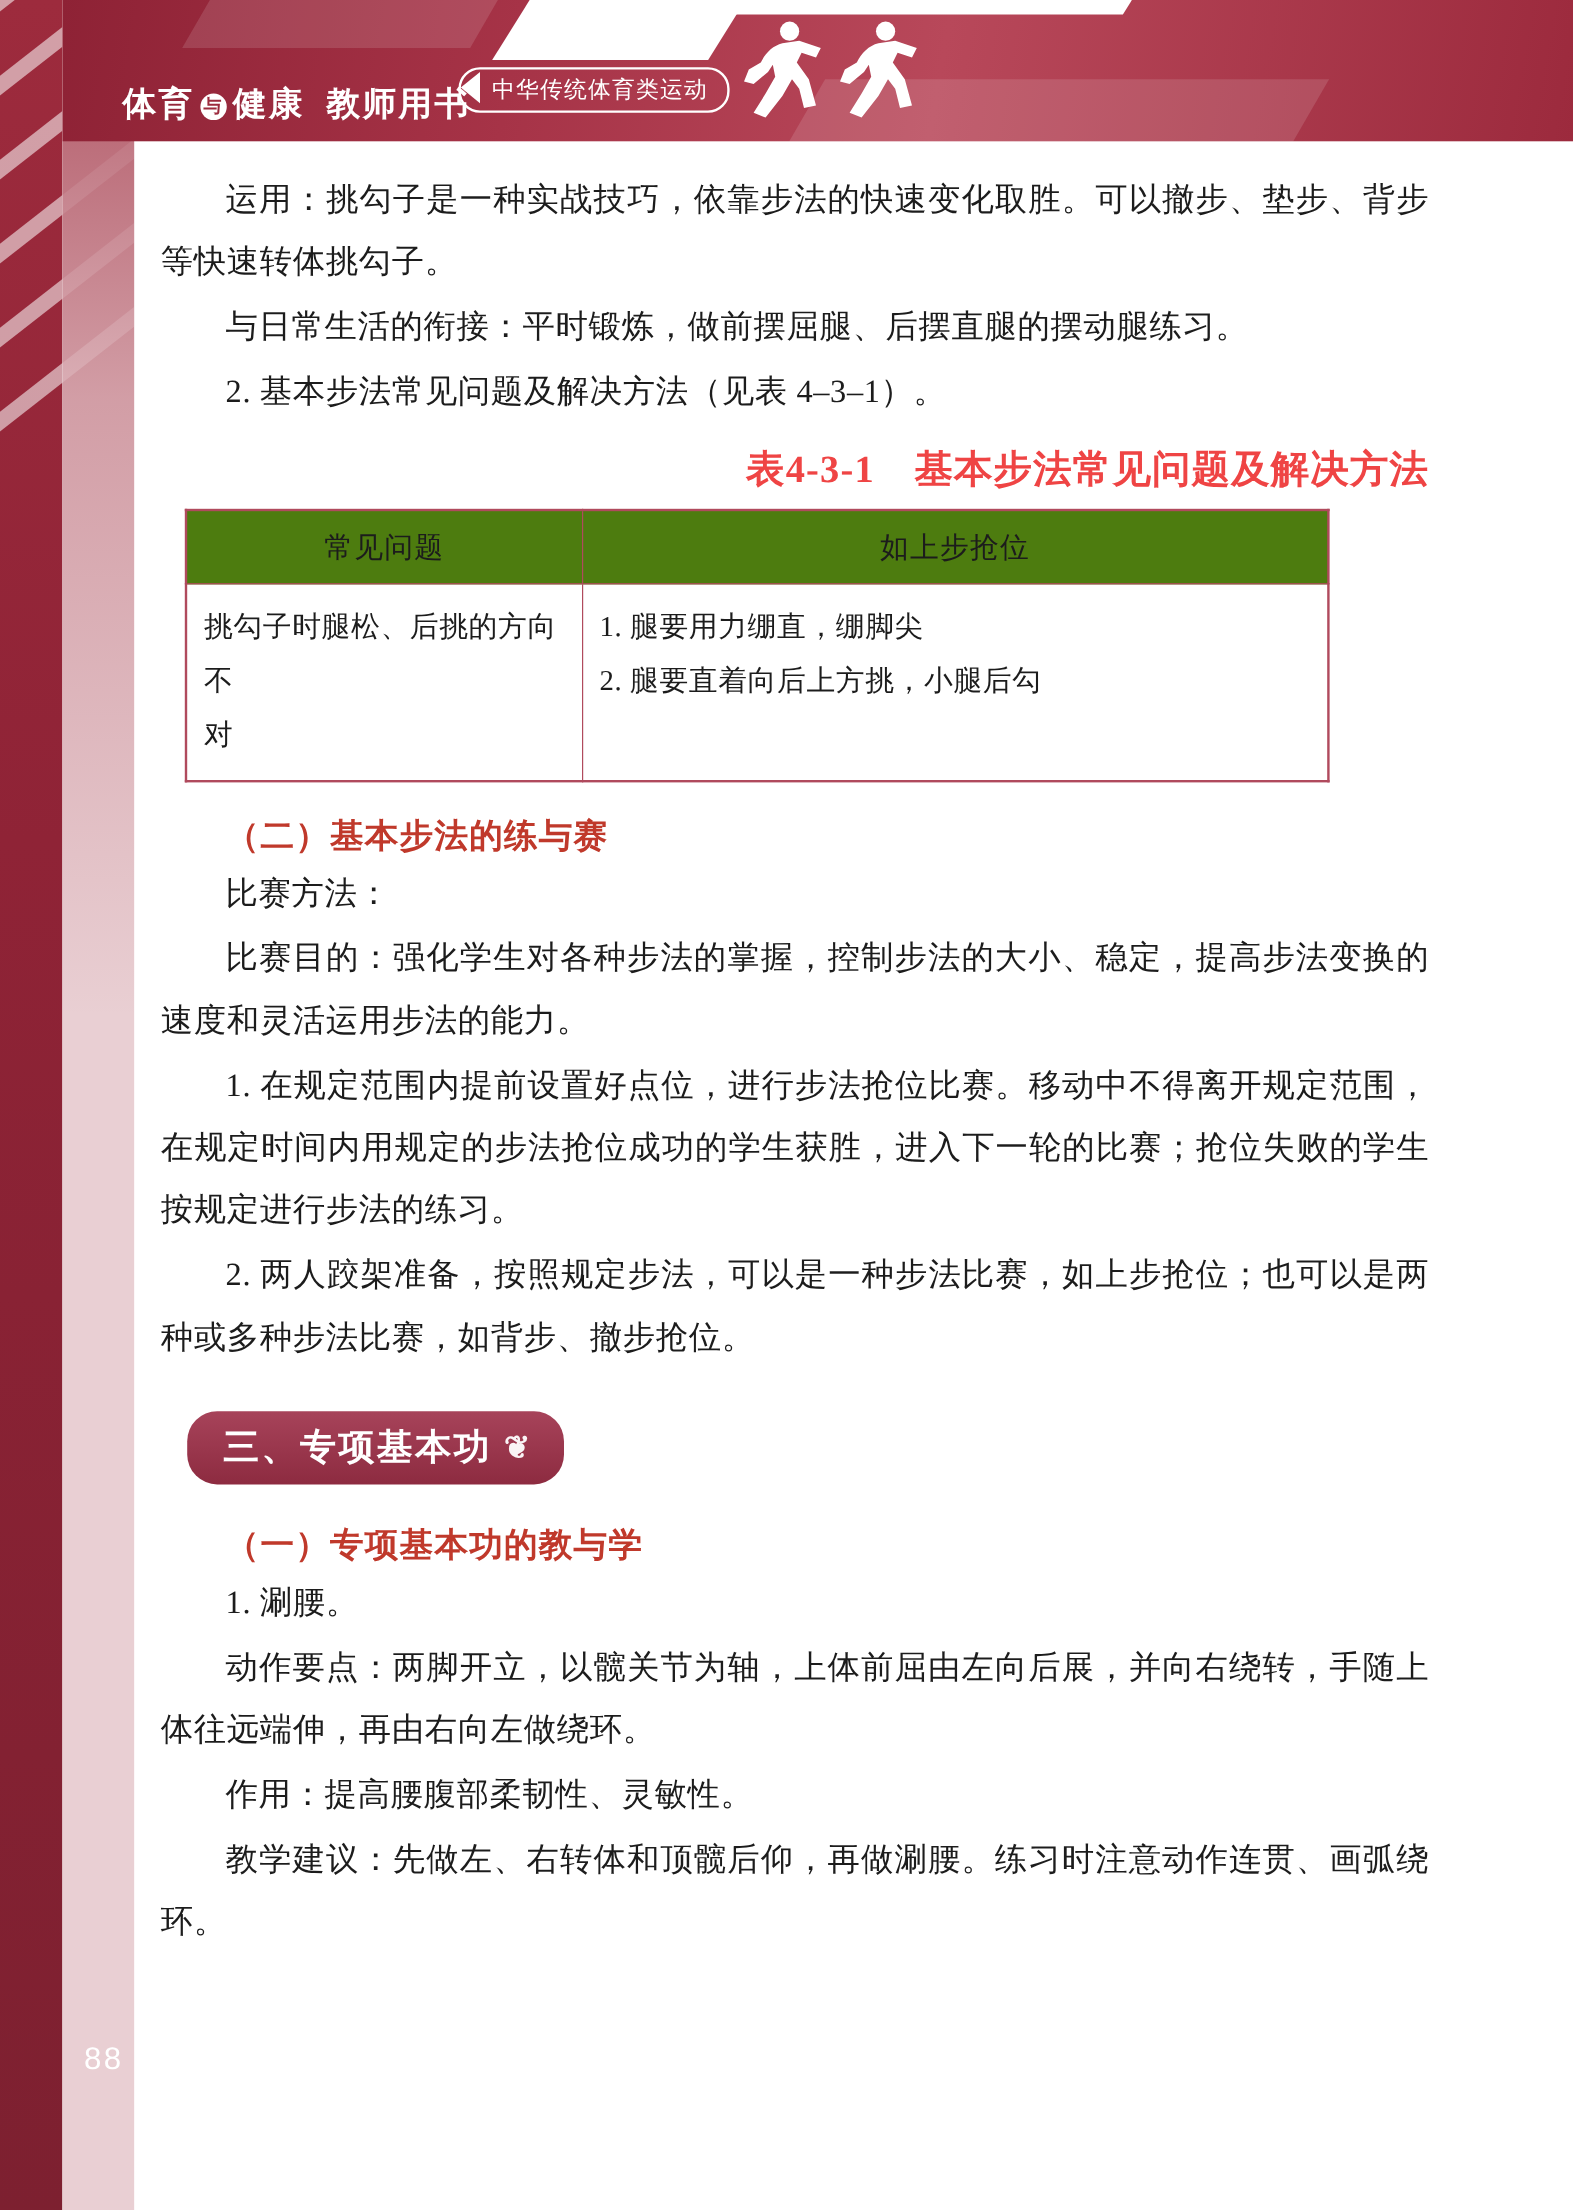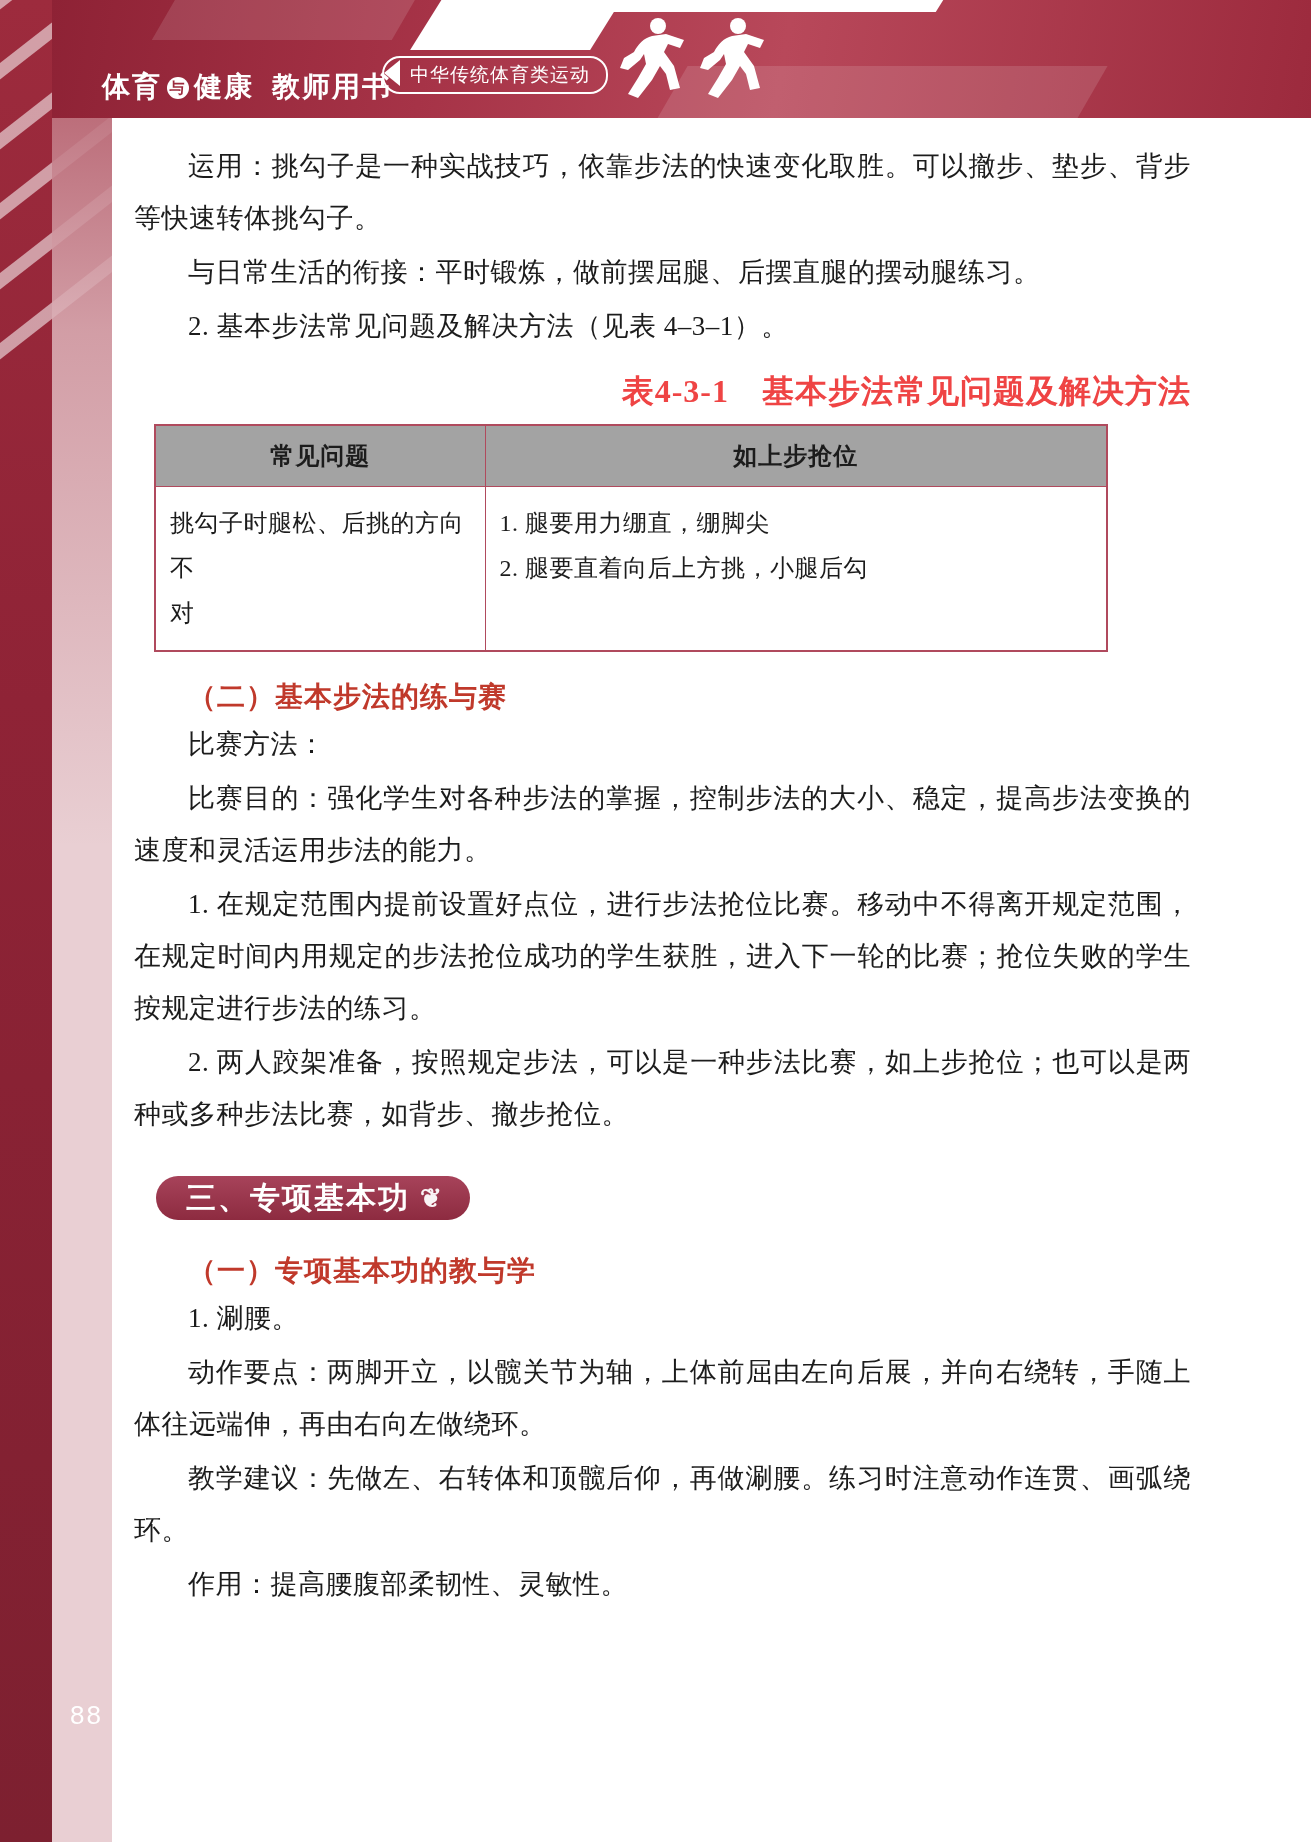--- a/index.html
+++ b/index.html
@@ -170,24 +170,24 @@
   }
 
   table.qa {
     border-collapse: collapse;
     width: 952px;
     margin: 0 0 0 20px;
     border: 2px solid #b04a5d;
     table-layout: fixed;
   }
   table.qa th {
-    background: #a3a3a3;
+    background: #4d7c0f;
     border: 1px solid #b04a5d;
     font-size: 24px;
-    font-weight: bold;
+    font-weight: normal;
     padding: 14px 24px;
     color: #1c1c1c;
     letter-spacing: 1px;
   }
   table.qa td {
     border: 1px solid #b04a5d;
     vertical-align: top;
     padding: 14px 14px;
     font-size: 24px;
     line-height: 45px;
@@ -214,21 +214,21 @@
     line-height: 52px;
     color: #c0392b;
     text-indent: 54px;
     letter-spacing: .5px;
   }
 
   .section-pill {
     display: inline-flex;
     align-items: center;
     margin: 34px 0 6px 22px;
-    height: 44px;
+    height: 61px;
     padding: 0 26px 0 30px;
     border-radius: 25px;
     background: linear-gradient(180deg,#a7435a 0%, #8d2b40 100%);
     color: #ffffff;
     font-size: 30px;
     font-weight: bold;
     letter-spacing: 2px;
     position: relative;
   }
   .pill-flourish {
@@ -334,18 +334,18 @@
 
   <div class="section-pill">
     <span>三、专项基本功</span>
     <span class="pill-flourish">❦</span>
   </div>
 
   <h3 class="sub">（一）专项基本功的教与学</h3>
 
   <p class="body">1. 涮腰。</p>
   <p class="body">动作要点：两脚开立，以髋关节为轴，上体前屈由左向后展，并向右绕转，手随上体往远端伸，再由右向左做绕环。</p>
+  <p class="body">作用：提高腰腹部柔韧性、灵敏性。</p>
   <p class="body">教学建议：先做左、右转体和顶髋后仰，再做涮腰。练习时注意动作连贯、画弧绕环。</p>
-  <p class="body">作用：提高腰腹部柔韧性、灵敏性。</p>
 
 </div>
 
 <div class="page-number">88</div>
 
 </body></html>

